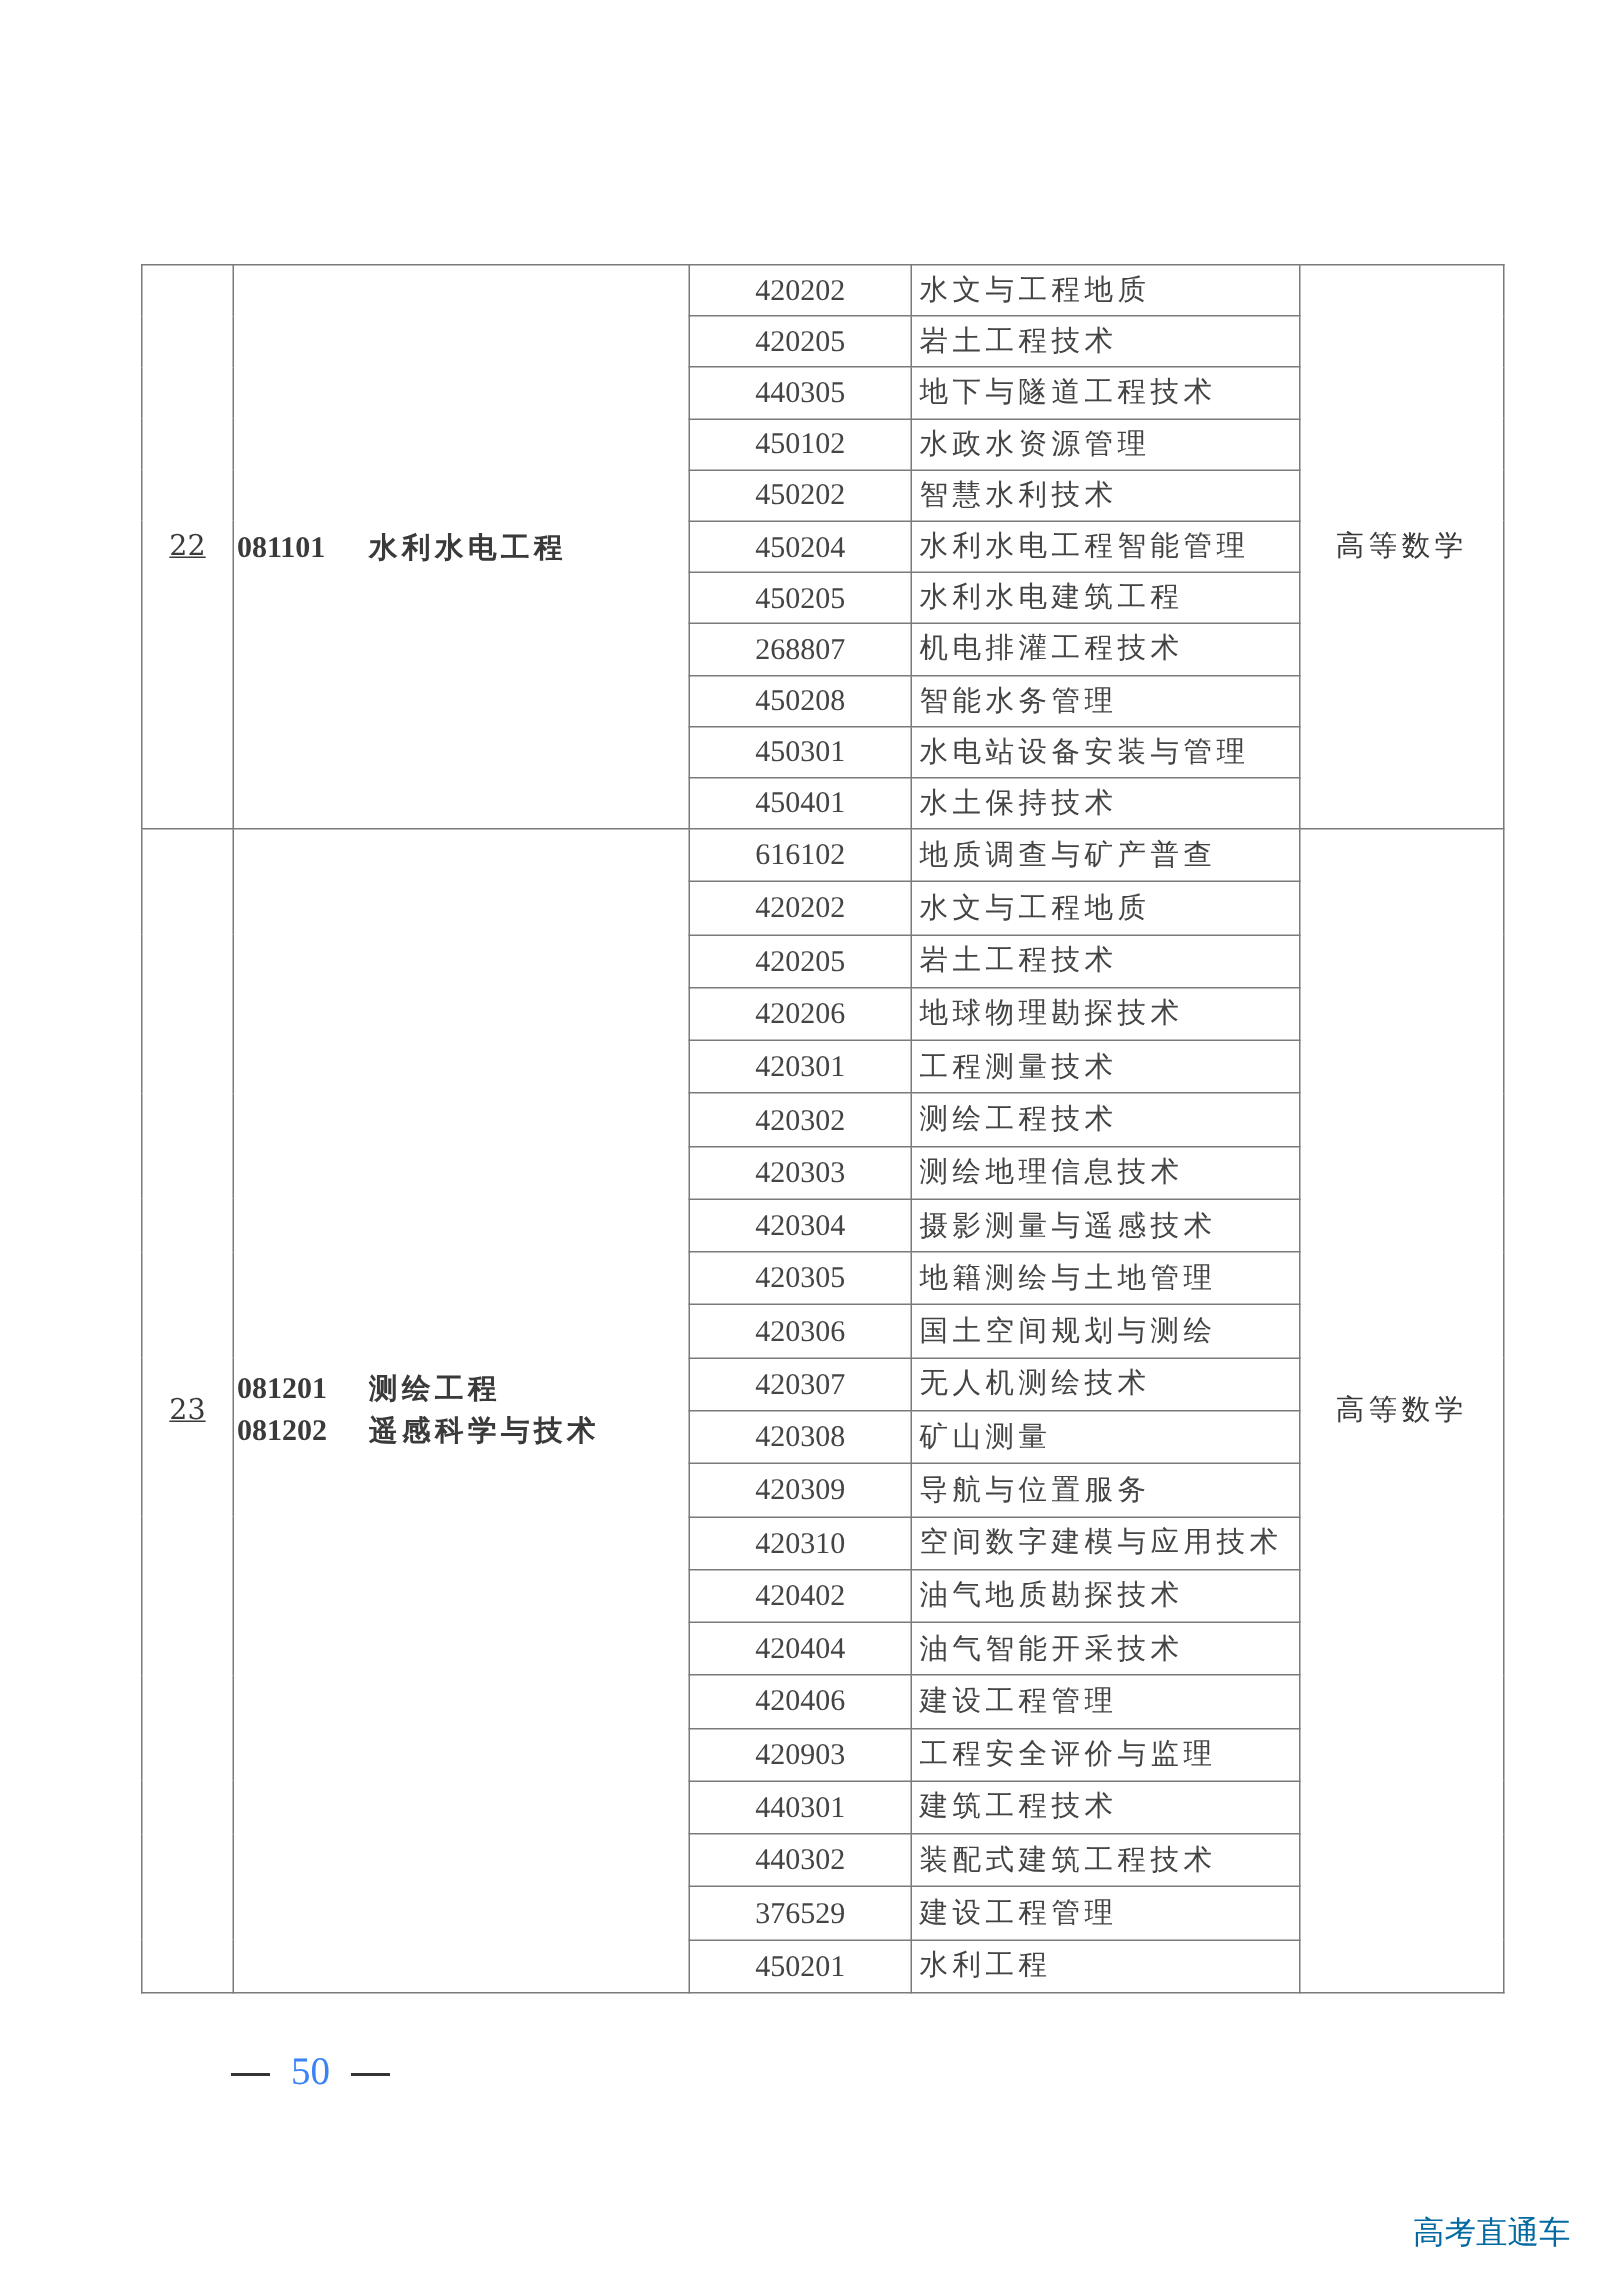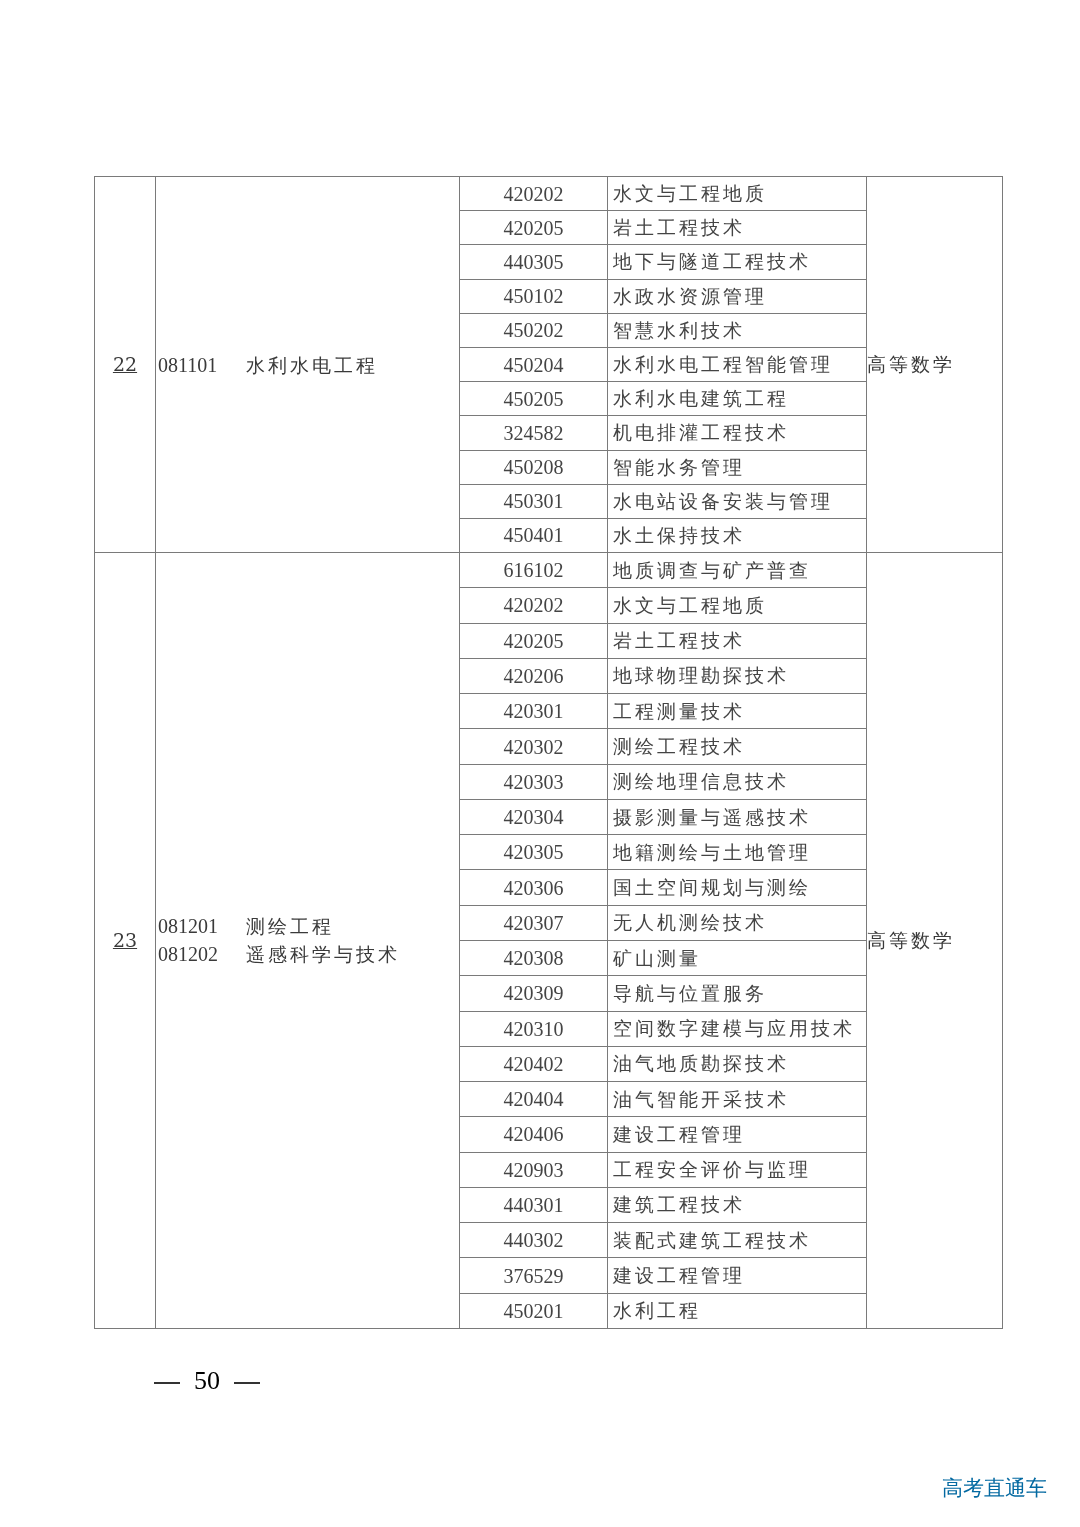--- a/index.html
+++ b/index.html
@@ -2,30 +2,30 @@
 <html><head>
 <meta charset="utf-8">
 <style>
   html, body { margin: 0; padding: 0; background: #ffffff; }
   body { width: 1080px; height: 1527px; position: relative; overflow: hidden;
          font-family: "DejaVu Serif", "Liberation Serif", serif; color: #3a3a3a; }
   .tbl { position: absolute; left: 94px; top: 176px; width: 908px;
          border-collapse: collapse; table-layout: fixed; }
   .tbl td { border: 1.5px solid #7a7a7a; padding: 0; font-size: 19px; line-height: 1; }
   .tbl td.num { text-align: center; text-decoration: underline; }
-  .tbl td.mj { padding-left: 2px; vertical-align: middle; }
+  .tbl td.mj { padding-left: 2px; vertical-align: middle; font-weight: bold; }
   .tbl td.code { text-align: center; font-family: Liberation Serif, serif; font-size: 20px; color: #444; }
   .tbl td.name { padding-left: 5px; letter-spacing: 3px; font-size: 19px; color: #444; margin-left: 22px; }
-  .tbl td.subj { letter-spacing: 3px; }
+  .tbl td.subj { text-align: center; letter-spacing: 3px; }
   .g22 tr { height: 34.2px; }
   .g23 tr { height: 35.27px; }
   .mline { display: block; line-height: 28px; white-space: nowrap; }
   .mcode { font-family: "Liberation Serif", "DejaVu Serif", serif; font-size: 20px; display: inline-block; width: 88px; }
   .mname { letter-spacing: 3px; }
-  .pageno { position: absolute; left: 140px; top: 1366px; font-size: 26px; color: #000000;
+  .pageno { position: absolute; left: 140px; top: 1366px; font-size: 26px; color: #3b82f6;
             font-family: "Liberation Serif", "DejaVu Serif", serif; }
   .pageno .dash { display: inline-block; width: 26px; height: 1.5px; background: #333; vertical-align: middle; margin: 0 14px; }
   .watermark { position: absolute; left: 942px; top: 1474px; font-size: 21px; color: #0369a1;
                font-family: "DejaVu Sans", "Liberation Sans", sans-serif; }
 </style>
 </head>
 <body>
 
 <table class="tbl">
   <colgroup>
@@ -63,21 +63,21 @@
       </tr>
       <tr>
         <td class="code">450204</td>
         <td class="name">水利水电工程智能管理</td>
       </tr>
       <tr>
         <td class="code">450205</td>
         <td class="name">水利水电建筑工程</td>
       </tr>
       <tr>
-        <td class="code">324582</td>
+        <td class="code">268807</td>
         <td class="name">机电排灌工程技术</td>
       </tr>
       <tr>
         <td class="code">450208</td>
         <td class="name">智能水务管理</td>
       </tr>
       <tr>
         <td class="code">450301</td>
         <td class="name">水电站设备安装与管理</td>
       </tr>

